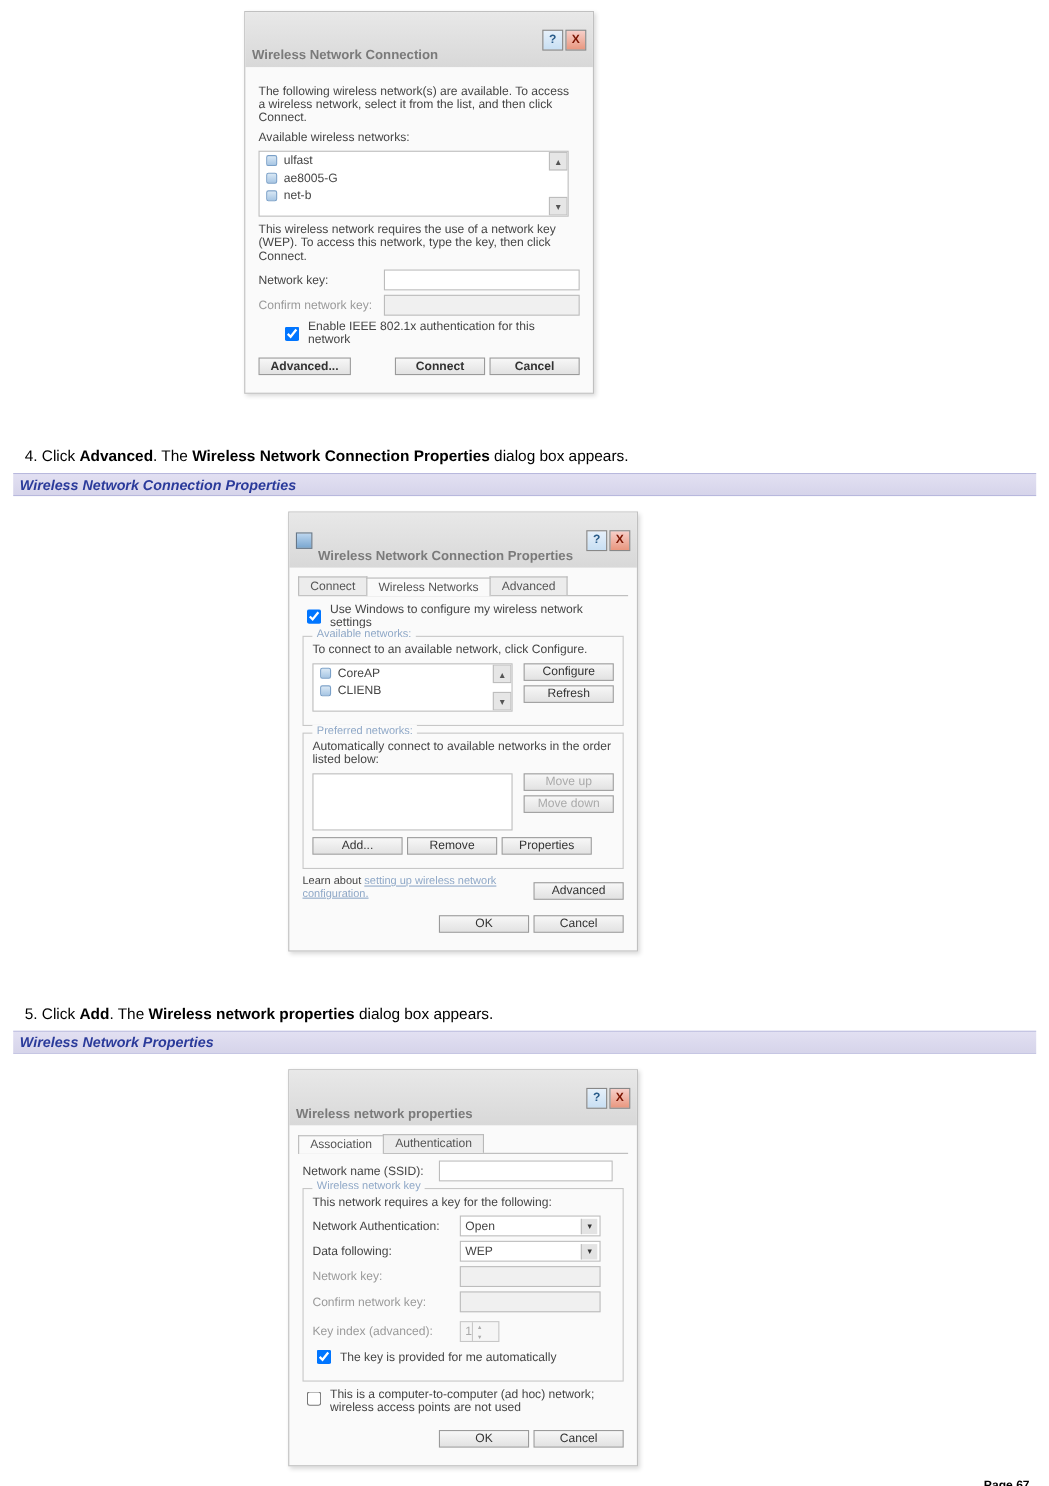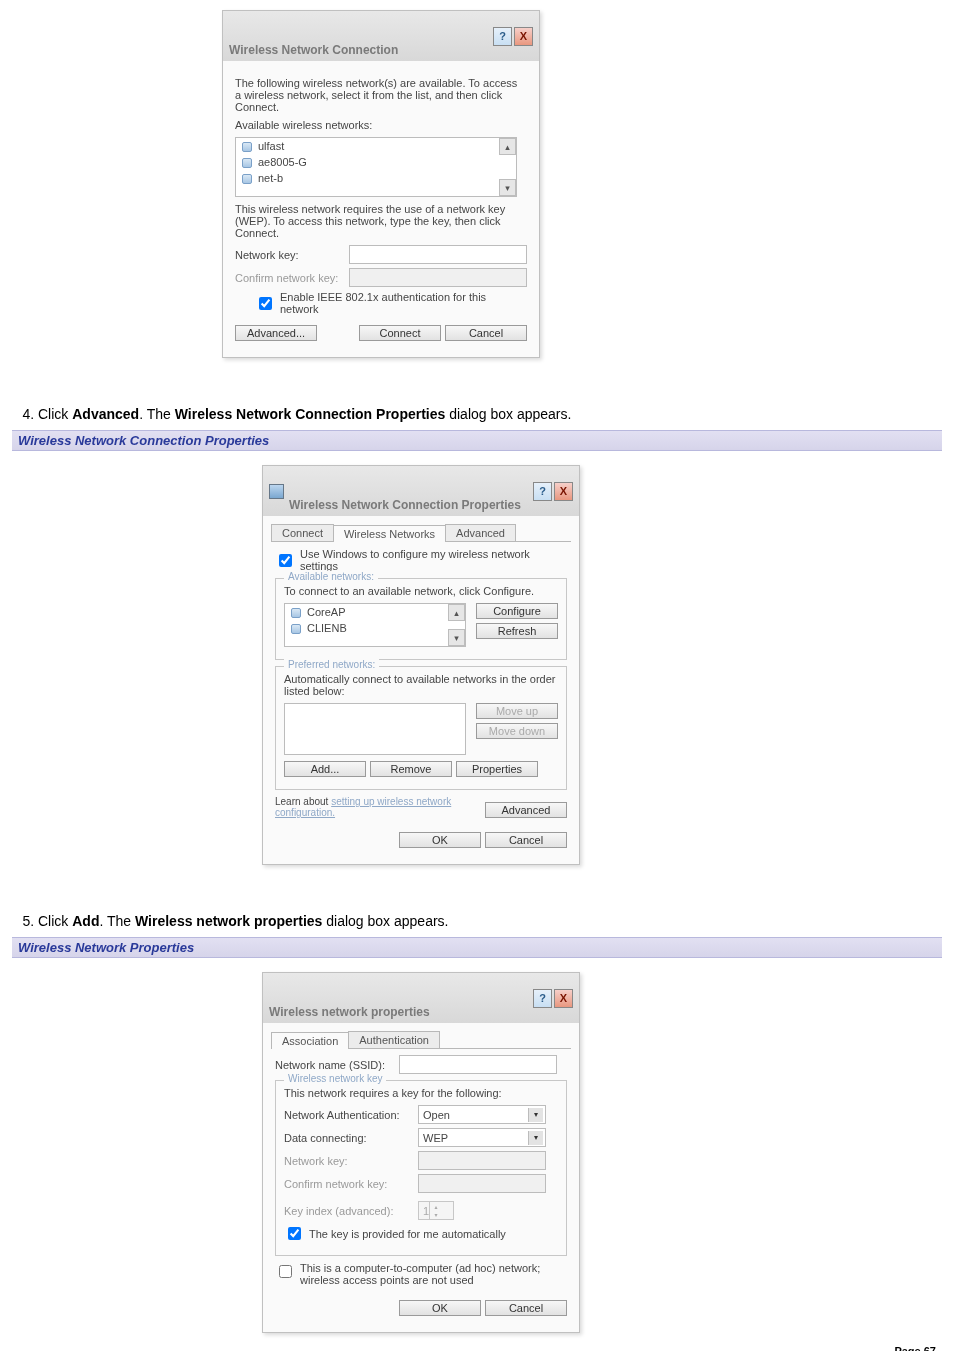--- a/index.html
+++ b/index.html
@@ -213,21 +213,21 @@
       <input class="xpfield" style="width: 170px;">
     </div>
     <div class="row">
       <span style="width:110px;" class="lbl-disabled">Confirm network key:</span>
       <input class="xpfield dis" style="width: 170px;" disabled="">
     </div>
     <div class="row" style="margin-left:20px;">
       <input type="checkbox" class="chk" checked="" style="">
       <span>Enable IEEE 802.1x authentication for this network</span>
     </div>
-    <div class="row" style="margin-top:10px;">
+    <div class="row" style="margin-top:10px;font-weight:bold;">
       <span class="xpbtn">Advanced...</span>
       <span style="flex:1"></span>
       <span class="xpbtn">Connect</span>
       <span class="xpbtn">Cancel</span>
     </div>
   </div>
 </div>
 
 
 <ol class="steps" start="4">
@@ -330,21 +330,21 @@
       <span class="legend">Wireless network key</span>
       <div class="textline" style="margin-top:0;">This network requires a key for the following:</div>
       <div class="row">
         <span style="width:130px;">Network Authentication:</span>
         <span class="sel">
           <span>Open</span>
           <span class="dd">▾</span>
         </span>
       </div>
       <div class="row">
-        <span style="width:130px;">Data connecting:</span>
+        <span style="width:130px;">Data following:</span>
         <span class="sel">
           <span>WEP</span>
           <span class="dd">▾</span>
         </span>
       </div>
       <div class="row">
         <span style="width:130px;" class="lbl-disabled">Network key:</span>
         <input class="xpfield dis" style="width: 120px;" disabled="">
       </div>
       <div class="row">

